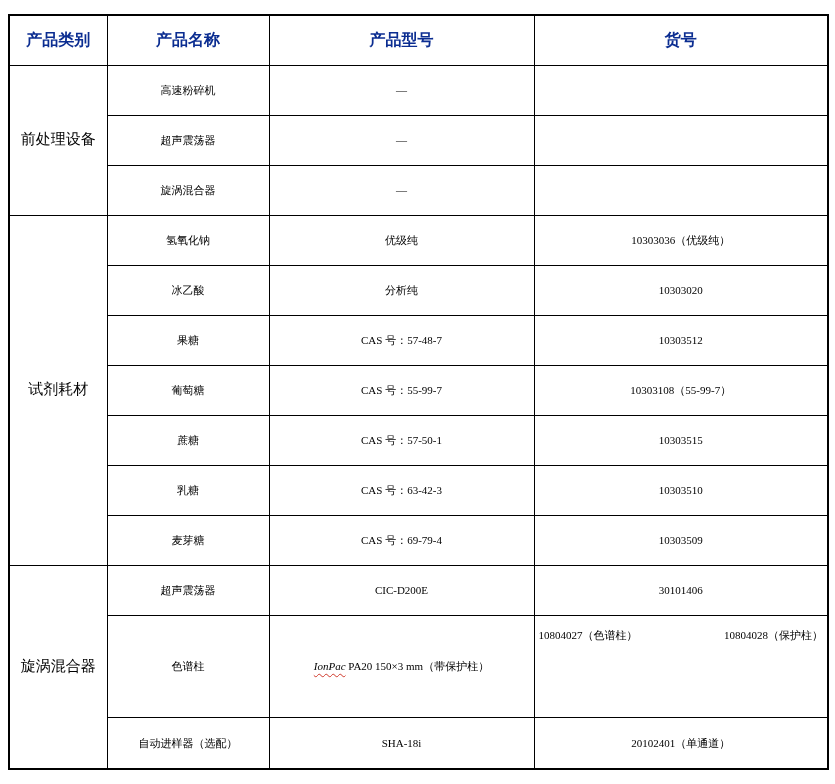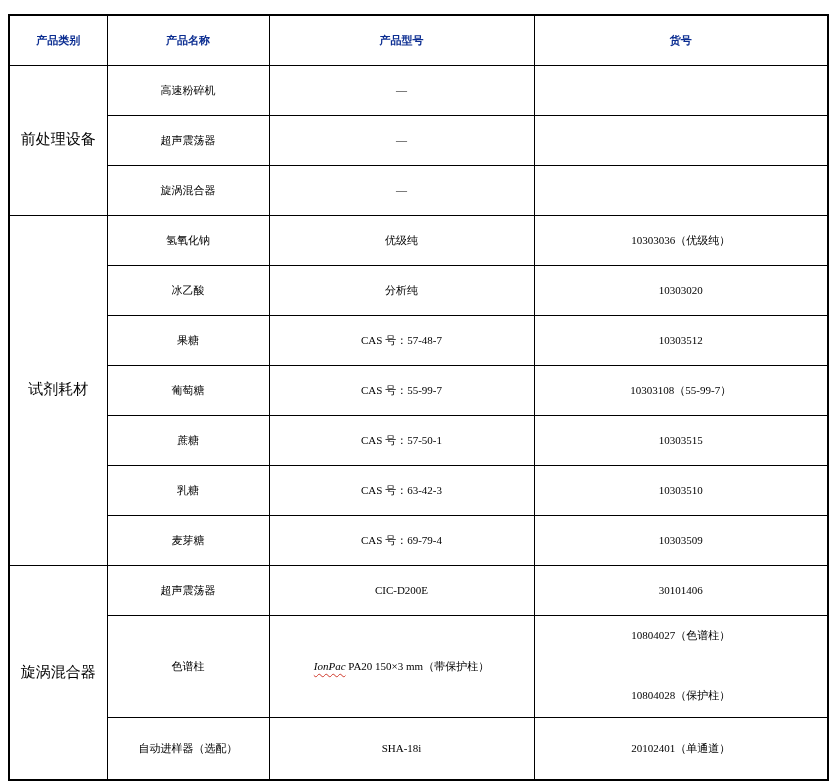--- a/index.html
+++ b/index.html
@@ -30,42 +30,42 @@
     text-align: center;
     vertical-align: middle;
     padding: 0 4px;
     font-size: 11px;
     line-height: 1.3;
     overflow: hidden;
   }
   .product-table thead tr { height: 50px; }
   .product-table tbody tr { height: 50px; }
   .product-table tbody tr.row-tall { height: 101px; }
-  .product-table tbody tr.row-last { height: 63px; }
+  .product-table tbody tr.row-last { height: 52px; }
   .product-table th {
     font-family: "Liberation Sans", "DejaVu Sans", sans-serif;
     font-weight: bold;
-    font-size: 11px;
+    font-size: 16px;
     color: var(--header-text, #0b2d91);
   }
   td.category-cell {
     font-size: 15px;
     text-align: center;
   }
   .misspelled {
     text-decoration: underline;
     text-decoration-style: wavy;
     text-decoration-color: var(--squiggle, #d0392b);
     text-decoration-thickness: 1px;
     text-underline-offset: 3px;
     font-style: italic;
   }
   .dual-lines {
     display: flex;
-    flex-direction: column;
+    flex-direction: row;
     justify-content: space-between;
     height: 101px;
     box-sizing: border-box;
     padding: 13px 0 14px 0;
   }
   .dual-lines > div { line-height: 1.2; }
 </style>
 </head>
 <body>
 

